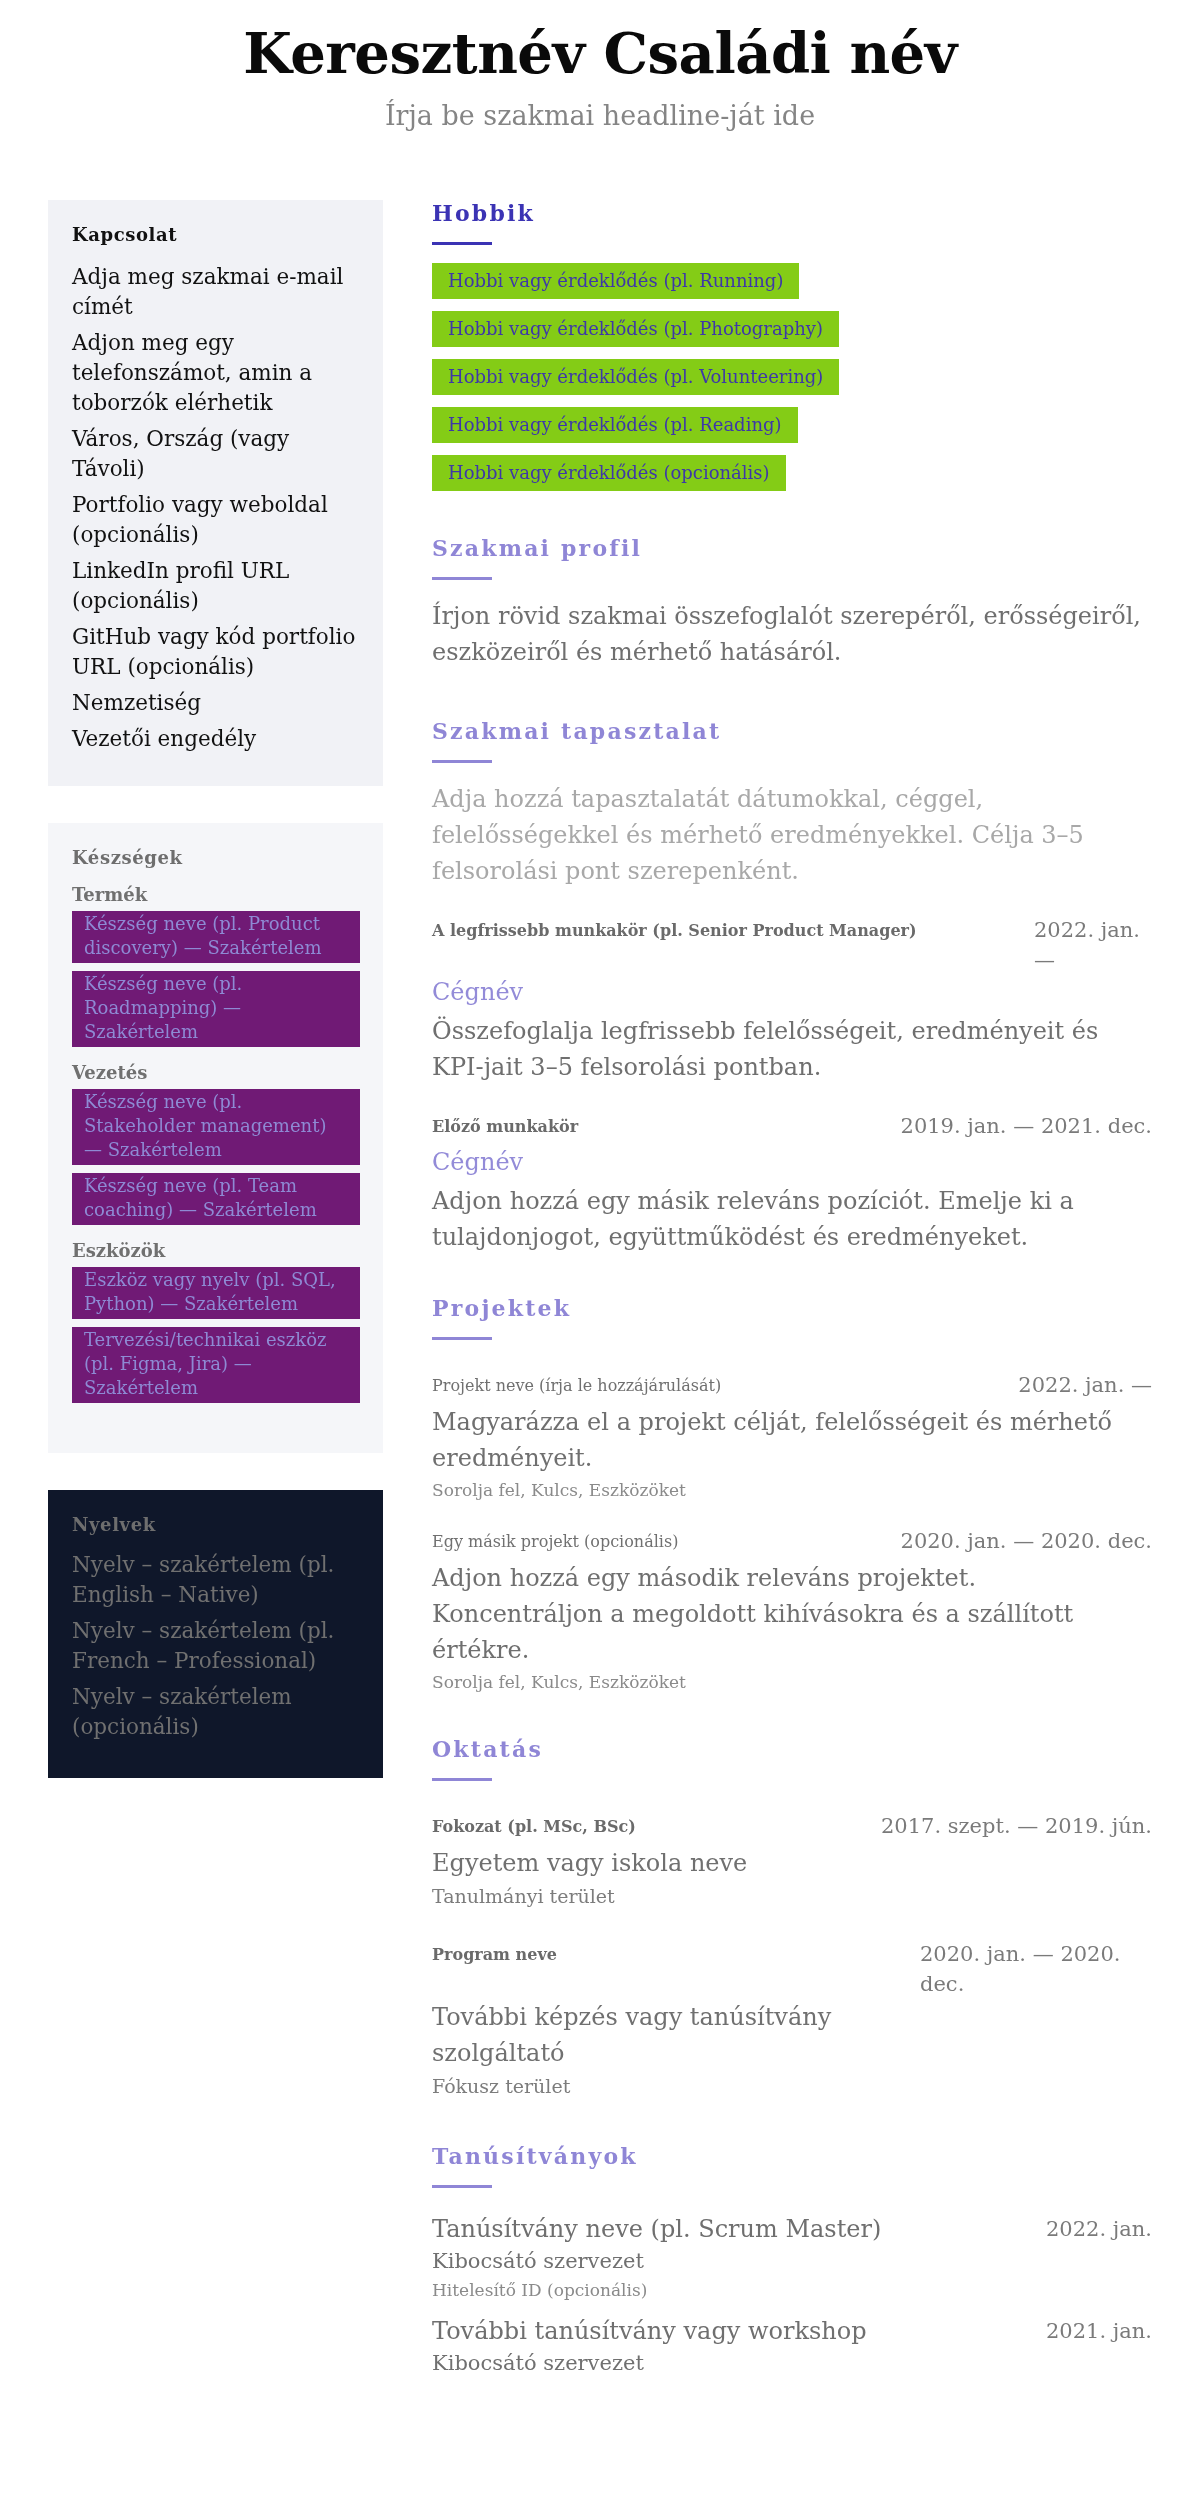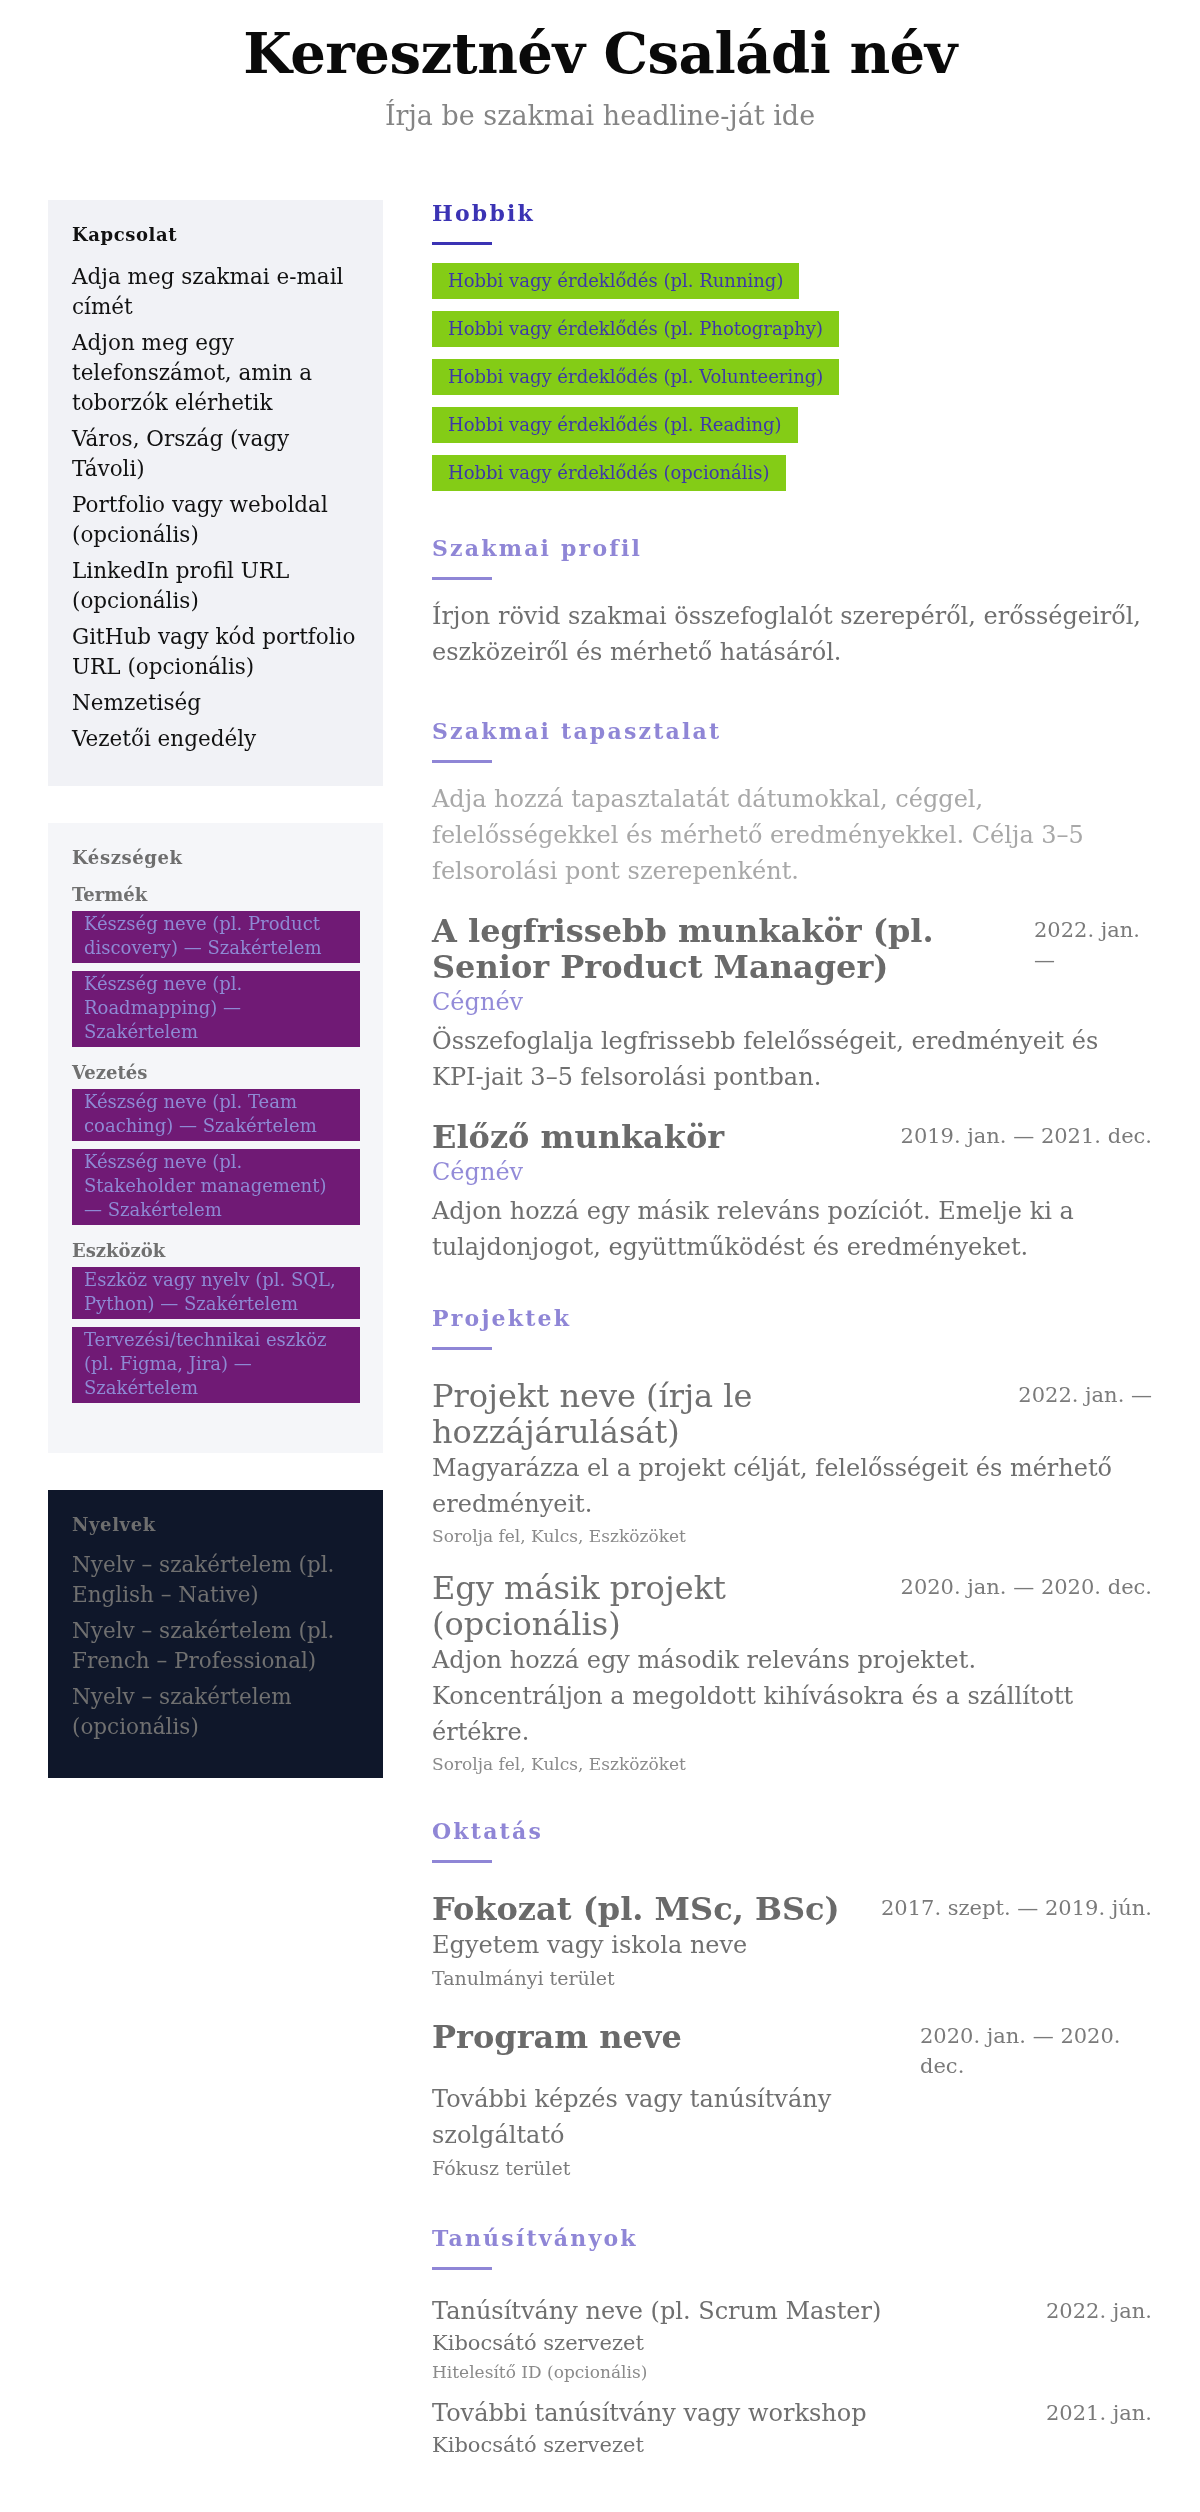--- a/index.html
+++ b/index.html
@@ -67,21 +67,21 @@
     background: #84cc16; color: #3e38a8;
     font-size: 18px; line-height: 24px;
     padding: 6px 16px 6px 16px; margin-bottom: 12px;
   }
 
   .para { font-size: 24px; line-height: 36px; color: #6f6f6f; }
   .para.muted { color: #a8a8a8; }
 
   .entry { margin-top: 24px; }
   .entry-head { display: flex; justify-content: space-between; align-items: flex-start; gap: 12px; }
-  .entry-title { font-size: 32px; line-height: 36px; font-weight: bold; color: #6a6a6a; }
+  .entry-title { font-size: 16px; line-height: 36px; font-weight: bold; color: #6a6a6a; }
   .entry-title.light { font-weight: normal; color: #707070; }
   .entry-date { font-size: 21px; line-height: 30px; color: #7a7a7a; text-align: right; flex: none; padding-top: 2px; }
   .entry-company { font-size: 24px; line-height: 34px; color: #938bd8; }
   .entry-desc { font-size: 24px; line-height: 36px; color: #6f6f6f; margin-top: 4px; }
   .entry-sub { font-size: 24px; line-height: 36px; color: #707070; }
   .entry-small { font-size: 19px; line-height: 30px; color: #7c7c7c; }
   .entry-tiny { font-size: 17px; line-height: 28px; color: #8a8a8a; }
   .proj-entry { margin-top: 28px; }
   .proj-entry + .proj-entry { margin-top: 20px; }
   .cert-entry { margin-top: 24px; }
@@ -114,22 +114,22 @@
 
     <section class="side-box box-skills">
       <div class="side-title">Készségek</div>
       <div class="skill-group">
         <div class="skill-group-label">Termék</div>
         <div class="skill-chip">Készség neve (pl. Product discovery) — Szakértelem</div>
         <div class="skill-chip">Készség neve (pl. Roadmapping) — Szakértelem</div>
       </div>
       <div class="skill-group">
         <div class="skill-group-label">Vezetés</div>
+        <div class="skill-chip">Készség neve (pl. Stakeholder management) — Szakértelem</div>
         <div class="skill-chip">Készség neve (pl. Team coaching) — Szakértelem</div>
-        <div class="skill-chip">Készség neve (pl. Stakeholder management) — Szakértelem</div>
       </div>
       <div class="skill-group">
         <div class="skill-group-label">Eszközök</div>
         <div class="skill-chip">Eszköz vagy nyelv (pl. SQL, Python) — Szakértelem</div>
         <div class="skill-chip">Tervezési/technikai eszköz (pl. Figma, Jira) — Szakértelem</div>
       </div>
     </section>
 
     <section class="side-box box-langs">
       <div class="side-title">Nyelvek</div>

